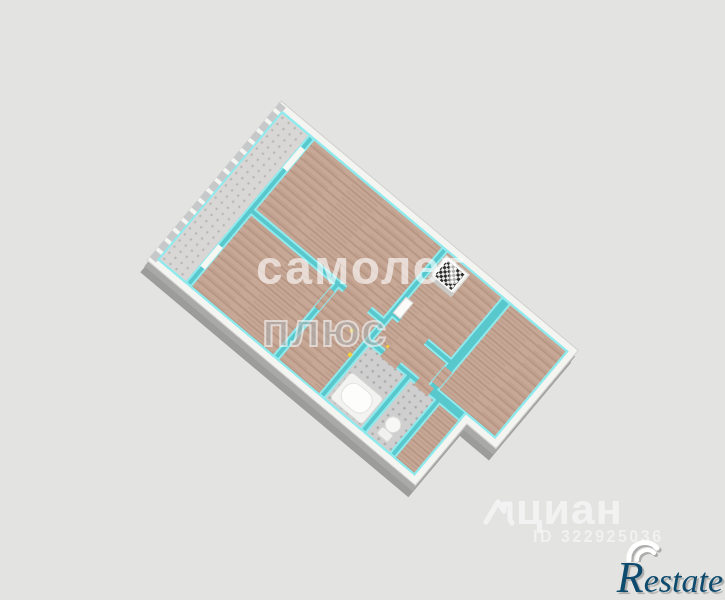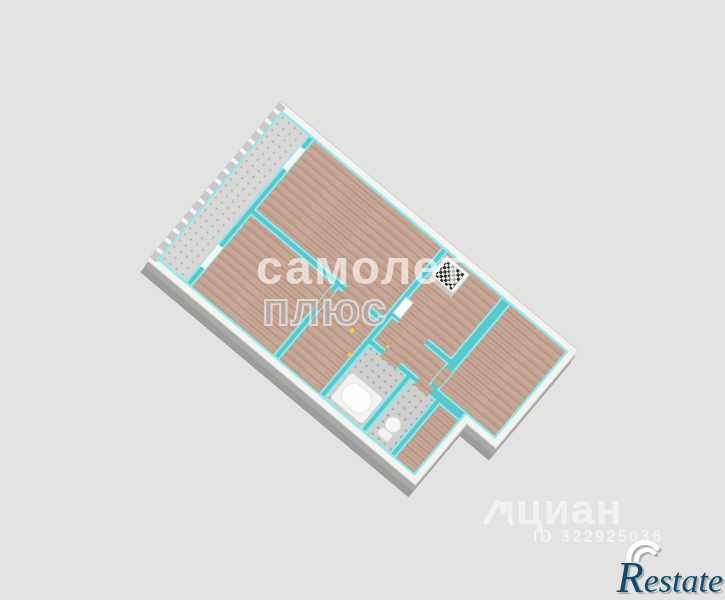--- a/index.html
+++ b/index.html
@@ -12,21 +12,21 @@
     text-align:center;
   }
   #plan-svg{position:absolute;left:0;top:0;}
   .wm{position:absolute;user-select:none;white-space:nowrap;}
   #wm-samolet{
     left:256px;top:240px;
     font-size:48px;font-weight:bold;letter-spacing:2px;
     color:rgba(255,255,255,0.62);
   }
   #wm-plus{
-    left:262px;top:282px;
+    left:262px;top:303px;
     font-size:46px;font-weight:bold;letter-spacing:1px;
     color:rgba(125,125,125,0.38);
     -webkit-text-stroke:2px rgba(255,255,255,0.55);
     text-shadow:0 0 1px rgba(255,255,255,0.35);
   }
   #wm-cian{
     left:482px;top:490px;
     display:flex;align-items:flex-start;
     color:rgba(255,255,255,0.55);
   }

